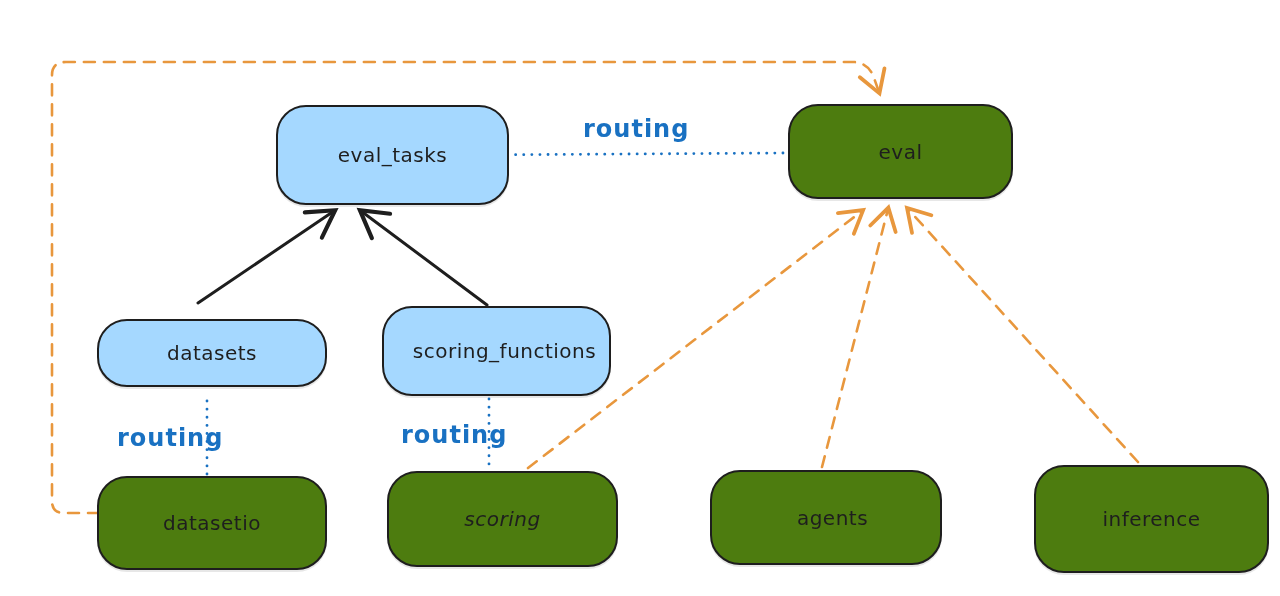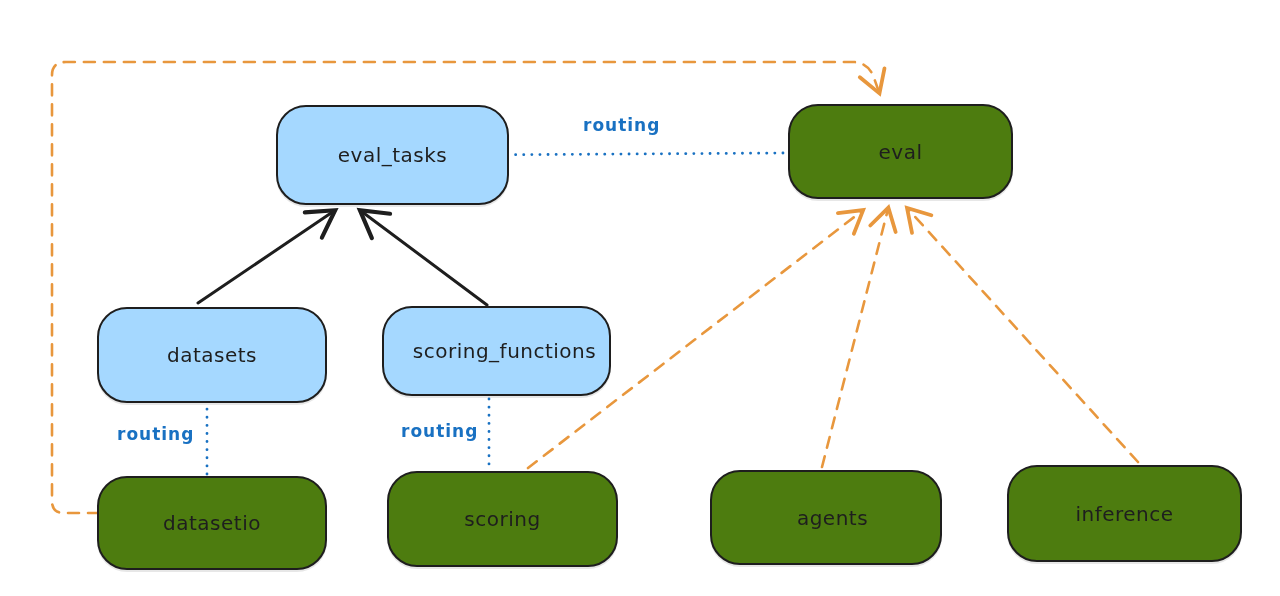--- a/index.html
+++ b/index.html
@@ -30,21 +30,21 @@
   .node.green { background: #4d7c0f; }
   .node-label {
     color: #1e1e1e;
     font-size: 20px;
     letter-spacing: 0.5px;
     white-space: nowrap;
   }
   .edge-label {
     position: absolute;
     color: #1971c2;
-    font-size: 17px;
+    font-size: 24px;
     font-weight: bold;
     letter-spacing: 1px;
     white-space: nowrap;
   }
 </style>
 </head>
 <body>
 
 <div id="canvas">
 
@@ -67,40 +67,40 @@
 
     <path d="M99,513 L64,513 Q52,513 52,501 L52,75 Q52,62 66,62 L854,62 Q869,63 874,78 L879,92" fill="none" stroke="#e8973d" stroke-width="2.6" stroke-linecap="round" stroke-dasharray="11 9" marker-end="url(#arrow-orange)"></path>
     <line x1="528" y1="468" x2="862" y2="211" stroke="#e8973d" stroke-width="2.6" stroke-linecap="round" stroke-dasharray="11 9" marker-end="url(#arrow-orange)"></line>
     <line x1="822" y1="467" x2="888" y2="209" stroke="#e8973d" stroke-width="2.6" stroke-linecap="round" stroke-dasharray="11 9" marker-end="url(#arrow-orange)"></line>
     <line x1="1138" y1="462" x2="908" y2="209" stroke="#e8973d" stroke-width="2.6" stroke-linecap="round" stroke-dasharray="11 9" marker-end="url(#arrow-orange)"></line>
   </svg>
 
   <div class="node blue" style="left:232px; top:105px; width:233px; height:100px;margin-left:44px;">
     <span class="node-label">eval_tasks</span>
   </div>
-  <div class="node blue" style="left:97px; top:307px; width:230px; height:96px;">
+  <div class="node blue" style="left:97px; top:319px; width:230px; height:68px;">
     <span class="node-label">datasets</span>
   </div>
   <div class="node blue" style="left:382px; top:306px; width:229px; height:90px;padding-left:16px;">
     <span class="node-label">scoring_functions</span>
   </div>
 
   <div class="node green" style="left:788px; top:104px; width:225px; height:95px;">
     <span class="node-label">eval</span>
   </div>
   <div class="node green" style="left:97px; top:476px; width:230px; height:94px;">
     <span class="node-label">datasetio</span>
   </div>
-  <div class="node green" style="left:387px; top:471px; width:231px; height:96px;">
+  <div class="node green" style="left:387px; top:471px; width:231px; height:96px;font-style:italic;">
     <span class="node-label">scoring</span>
   </div>
   <div class="node green" style="left:710px; top:470px; width:232px; height:95px;padding-left:13px;">
     <span class="node-label">agents</span>
   </div>
-  <div class="node green" style="left:1007px; top:465px; width:235px; height:97px;">
+  <div class="node green" style="left:1034px; top:465px; width:235px; height:108px;">
     <span class="node-label">inference</span>
   </div>
 
   <div class="edge-label" style="left:583px; top:115px;">routing</div>
   <div class="edge-label" style="left:117px; top:424px;">routing</div>
   <div class="edge-label" style="left:401px; top:421px;">routing</div>
 
 </div>
 
 </body></html>

